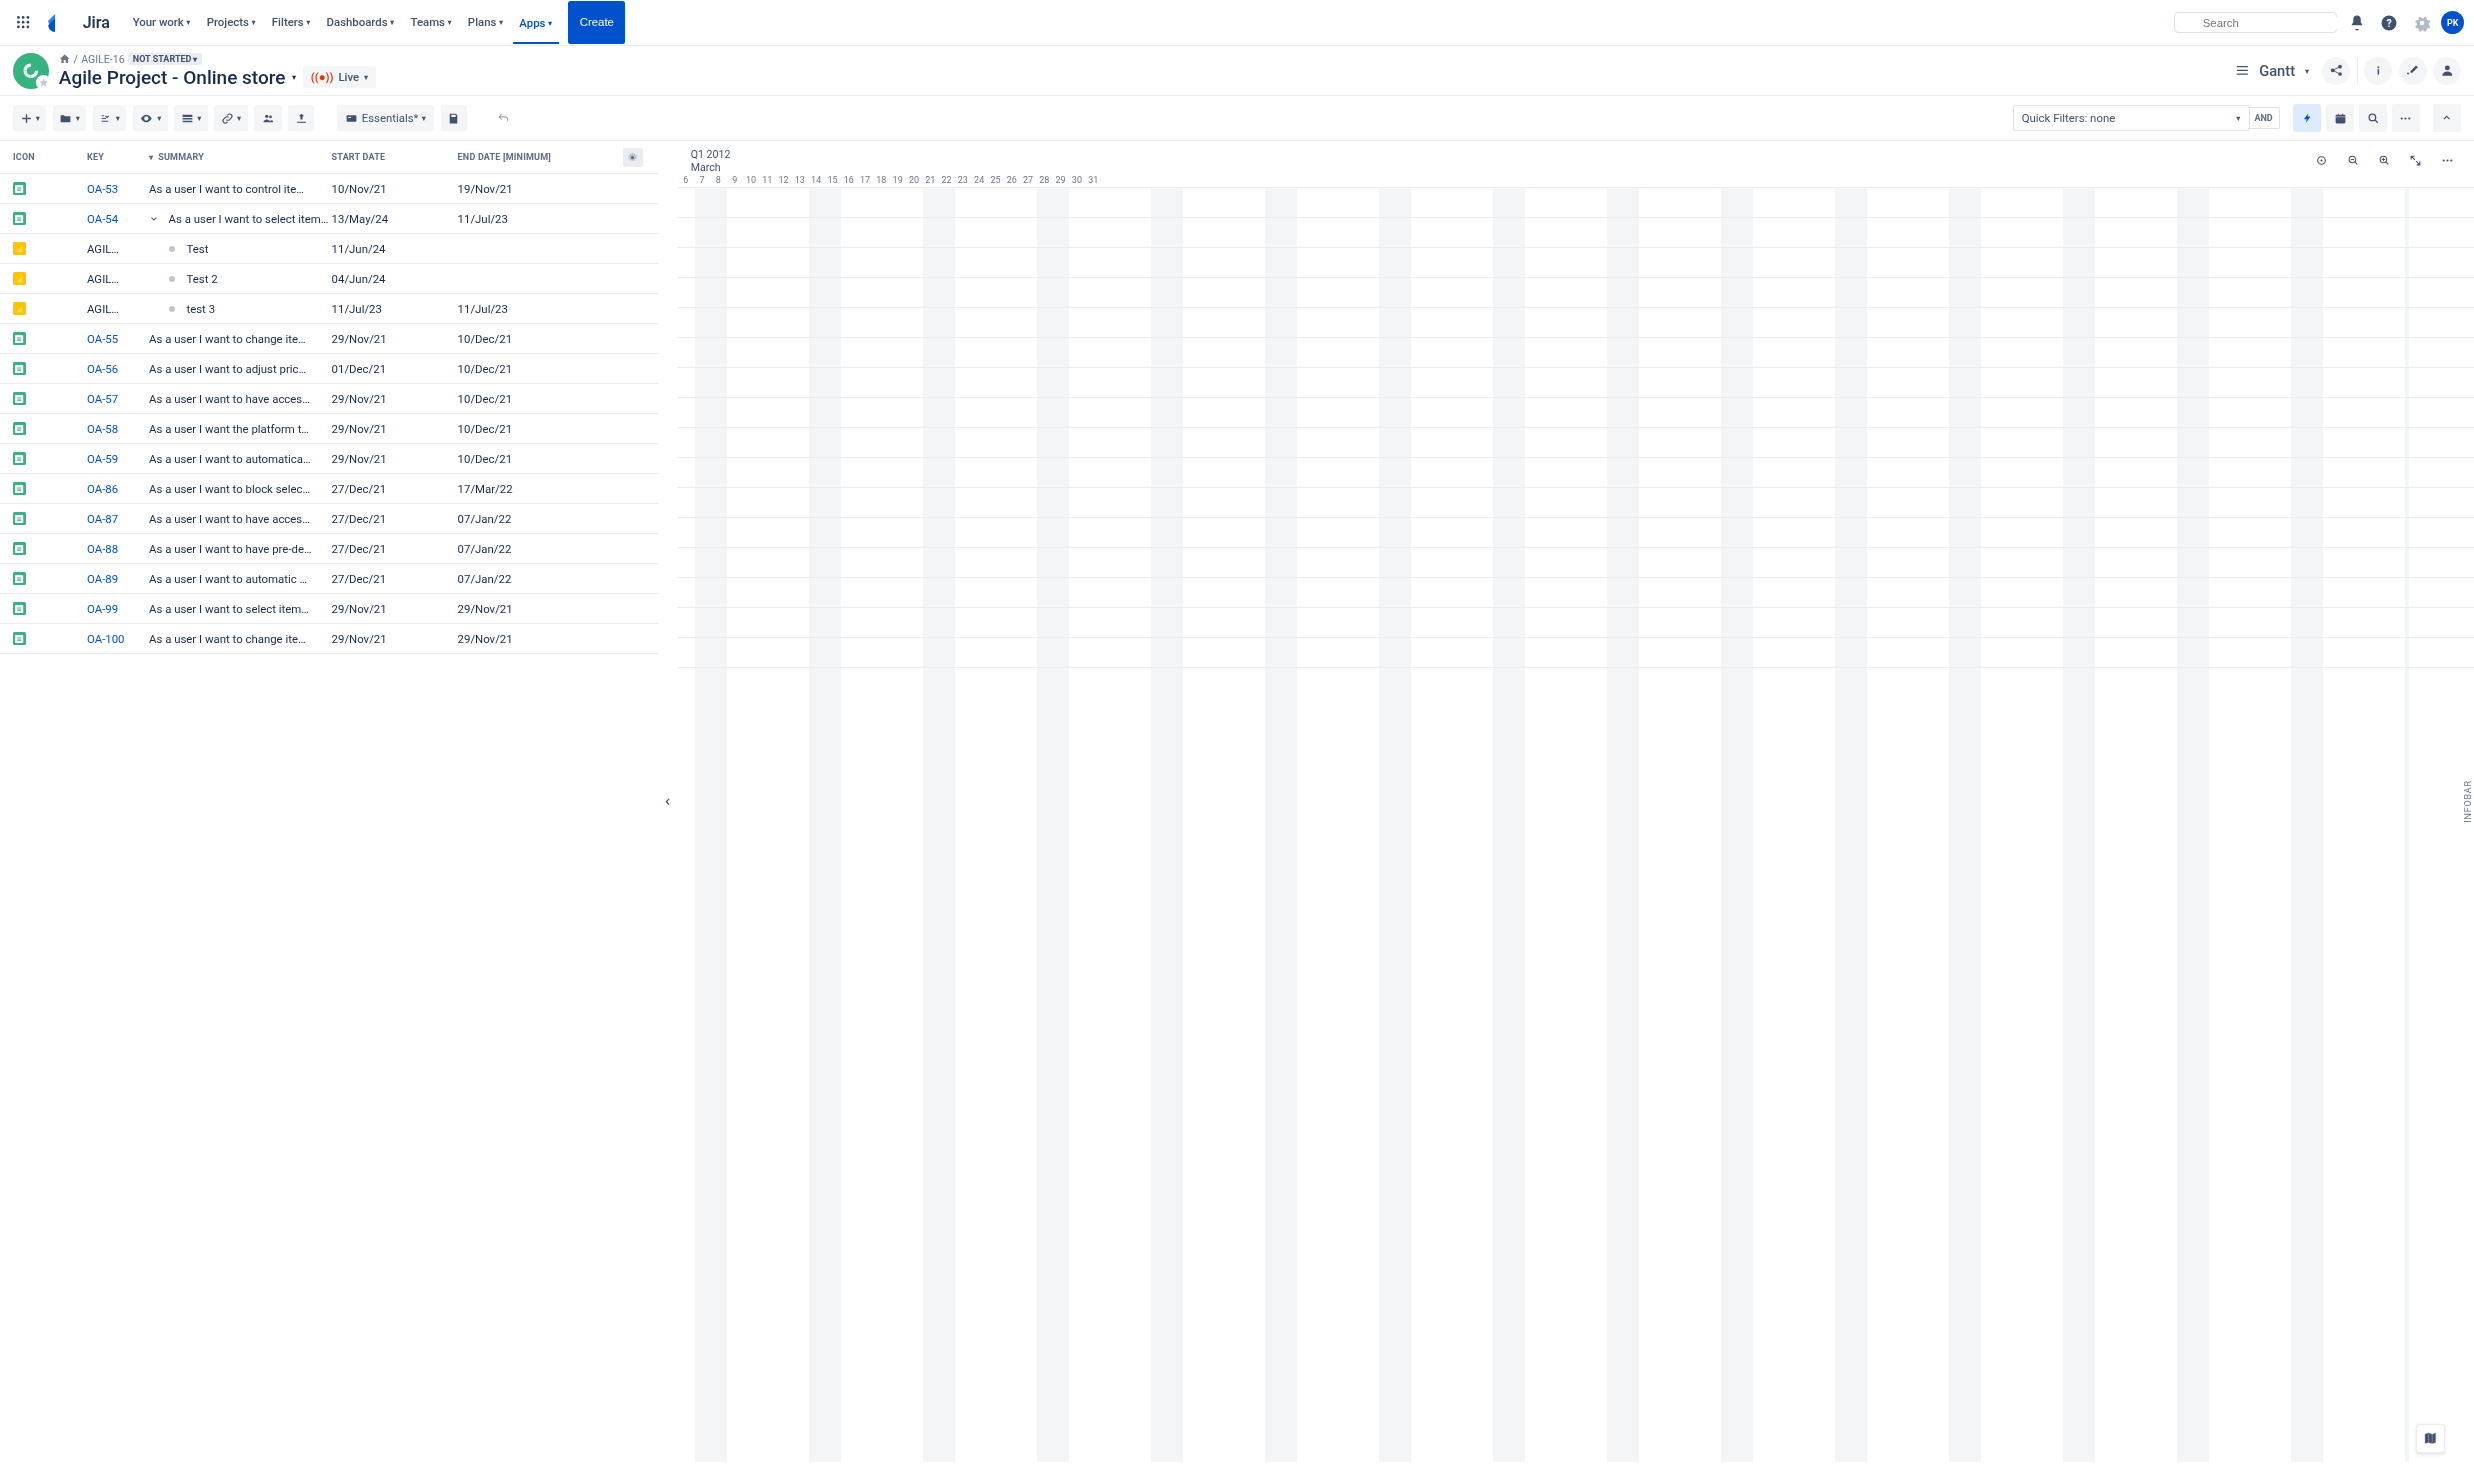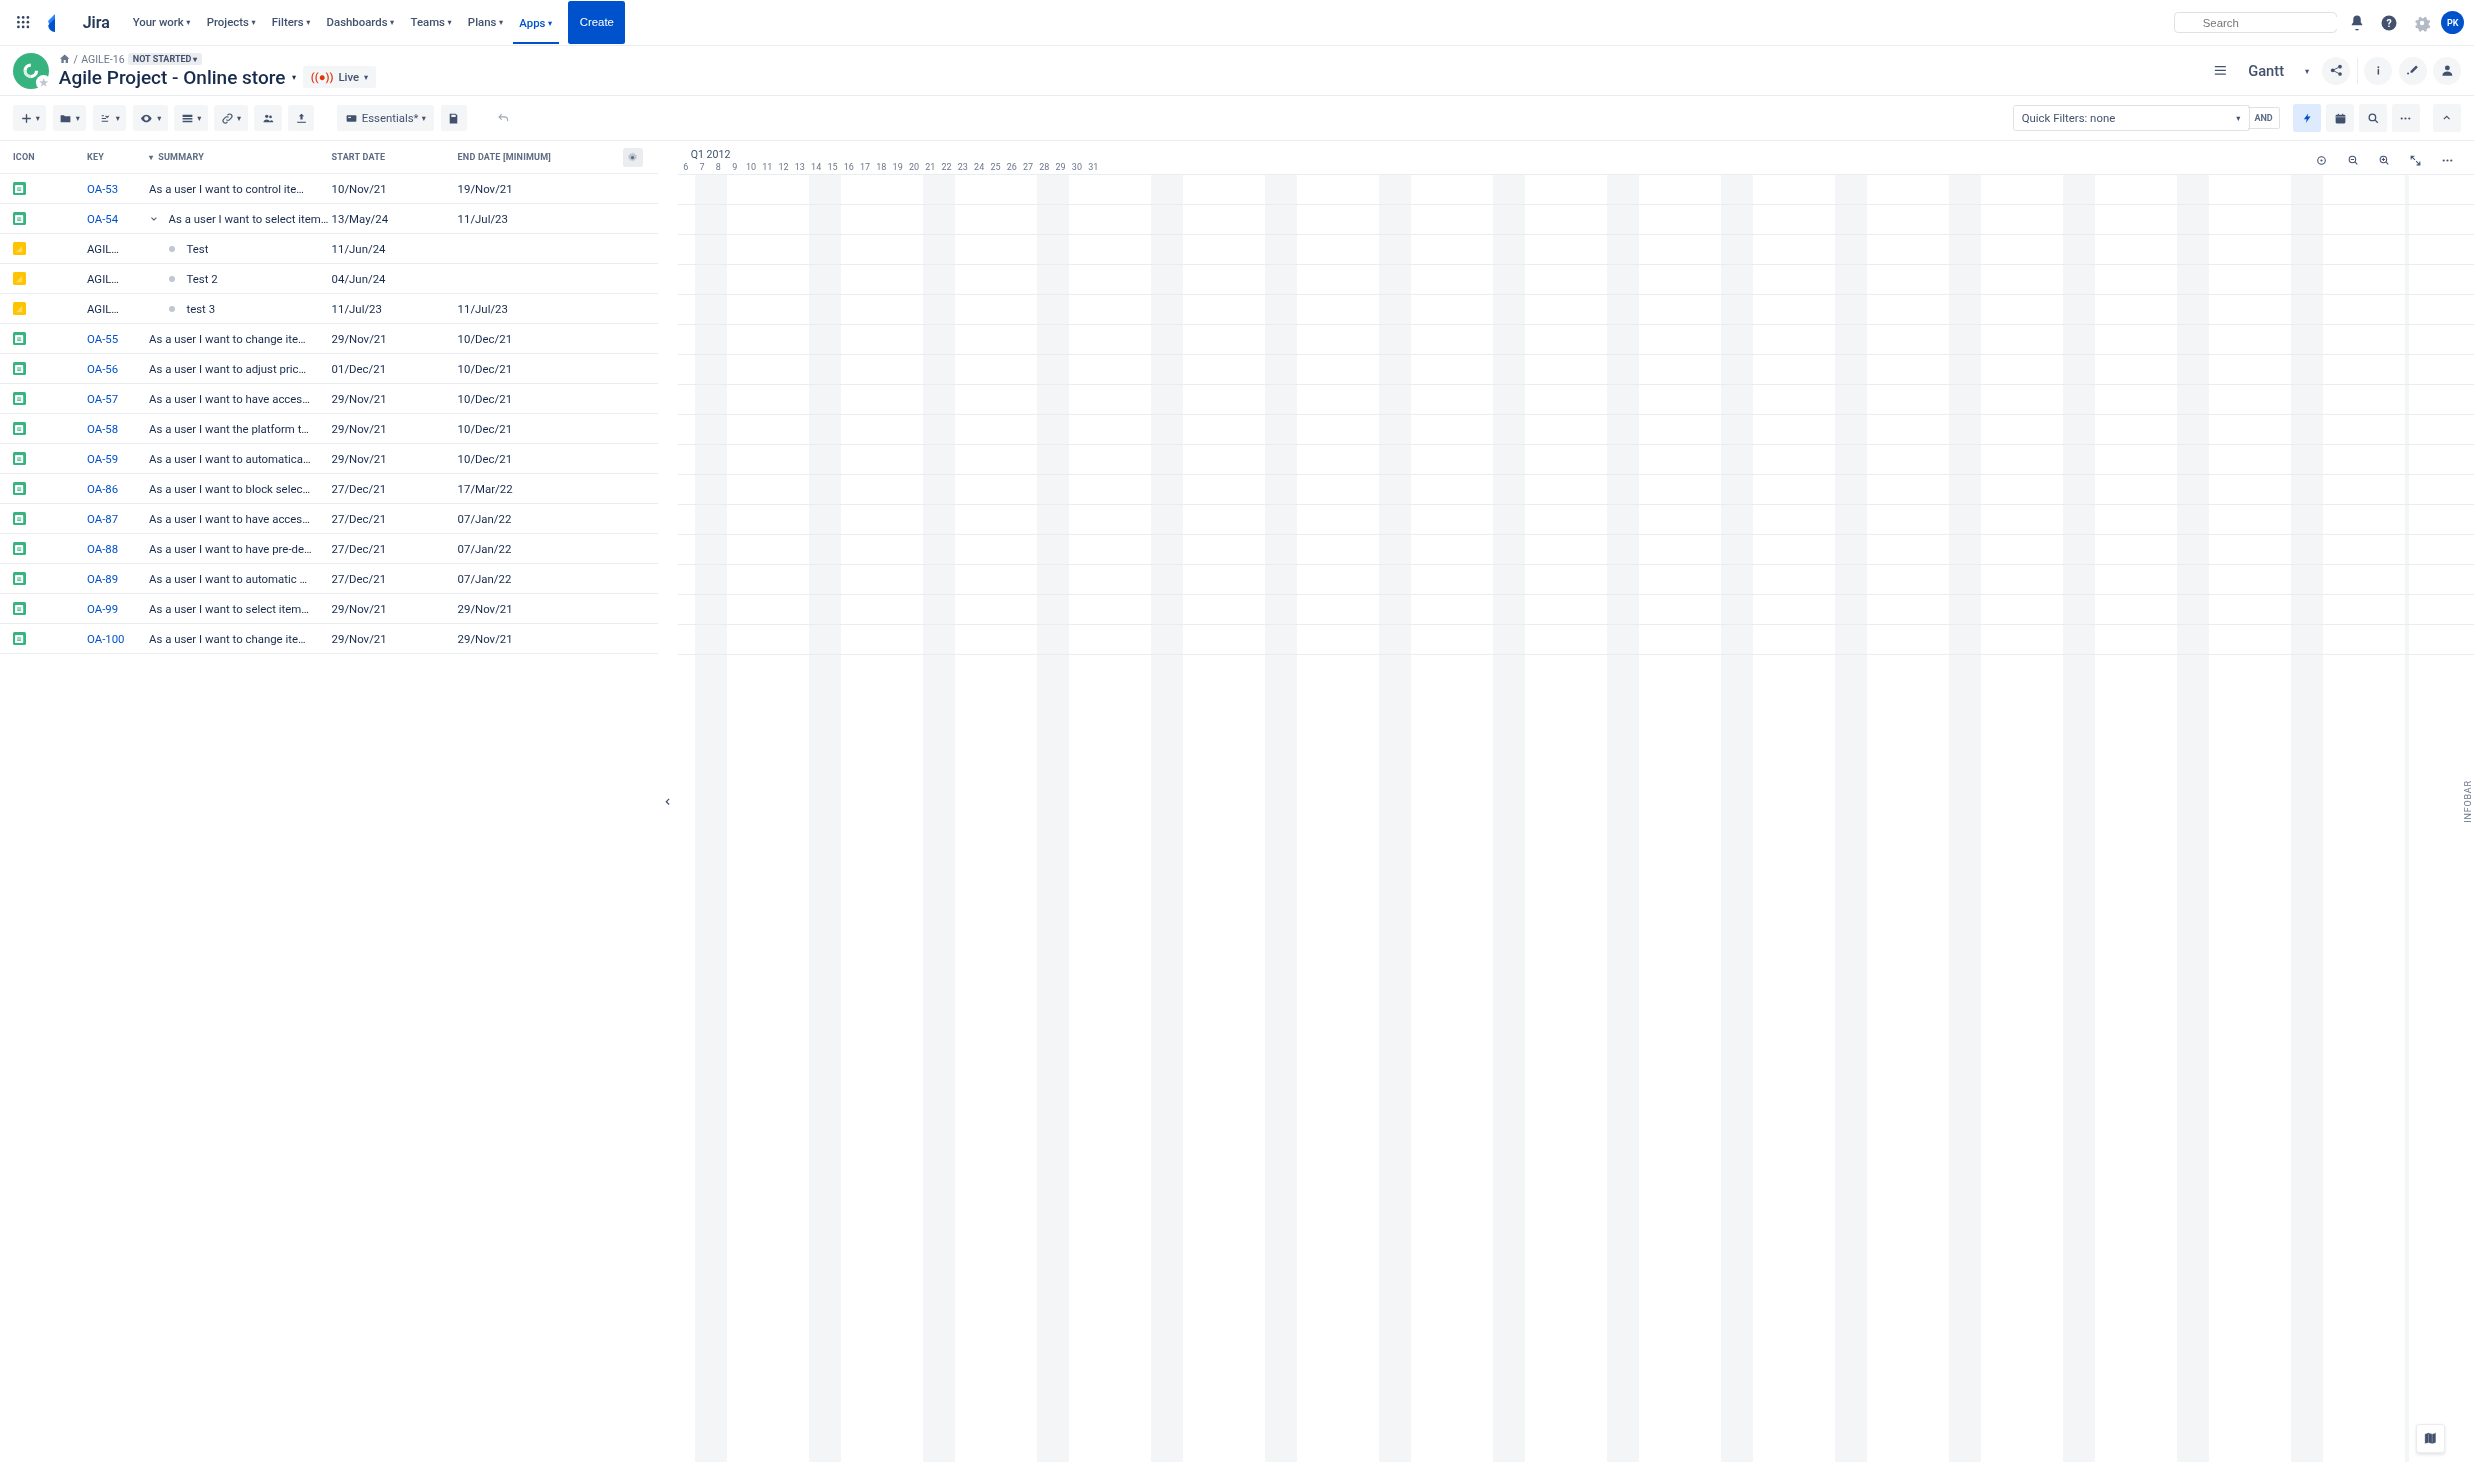--- a/index.html
+++ b/index.html
@@ -20,21 +20,21 @@
 .sub-left { display: flex; align-items: center; gap: 9.8px; }
 .proj-icon { width: 36px; height: 36px; border-radius: 50%; background: #36B37E; display: flex; align-items: center; justify-content: center; position: relative; }
 .proj-star { position: absolute; bottom: -1.6px; right: -1.6px; color: #C1C7D0; background: #fff; border-radius: 50%; width: 14.7px; height: 14.7px; display:flex; align-items:center; justify-content:center; }
 .breadcrumb { display: flex; align-items: center; gap: 3.3px; font-size: 10.6px; color: #6B778C; }
 .breadcrumb .link { color: #6B778C; }
 .status-badge { background: #ebecf0; padding: 0.8px 4.9px; border-radius: 2.5px; font-weight: 700; font-size: 9px; display: flex; align-items: center; gap: 1.6px; color: #42526E; }
 .proj-title { font-size: 19px; font-weight: 500; color: #172B4D; display: flex; align-items: center; gap: 6.5px; }
 .live-badge { display: flex; align-items: center; gap: 4.9px; padding: 4.1px 8.2px; background: #F4F5F7; border-radius: 2.5px; color: #42526E; font-size: 11.4px; font-weight: 500; }
 .live-dot { color: #DE350B; font-size: 11.4px;}
 .sub-right { display: flex; align-items: center; gap: 6.5px; }
-.gantt-label { display: flex; align-items: center; gap: 21px; font-size: 14.7px; font-weight: 500; color: #42526E; cursor: pointer; padding: 0 6.5px;}
+.gantt-label { display: flex; align-items: center; gap: 10px; font-size: 14.7px; font-weight: 500; color: #42526E; cursor: pointer; padding: 0 6.5px;}
 .round-btn { width: 28px; height: 28px; border-radius: 50%; background: #F4F5F7; display: flex; align-items: center; justify-content: center; cursor: pointer; color: #42526E; }
 .divider { width: 0.8px; height: 26px; background: #ebecf0; }
 .toolbar { display: flex; align-items: center; justify-content: space-between; padding: 8.2px 13px; border-top: 0.8px solid #ebecf0; border-bottom: 0.8px solid #ebecf0; }
 .toolbar-left { display: flex; gap: 6.5px; align-items: center; }
 .toolbar-btn { background: #F4F5F7; padding: 4.9px 6.5px; border-radius: 2.5px; display: flex; align-items: center; gap: 3.3px; cursor: pointer; color: #42526E; min-height: 26px; }
 .toolbar-btn.wide { padding: 4.9px 8.2px; }
 .toolbar-right { display: flex; gap: 4.9px; align-items: center; }
 .filter-select { border: 1.6px solid #DFE1E6; border-radius: 2.5px; padding: 4.9px 8.2px; width: 237px; color: #42526E; display: flex; justify-content: space-between; align-items: center; cursor: pointer; }
 .and-label { border: 1.6px solid #DFE1E6; border-left:none; border-radius: 0 2.5px 2.5px 0; padding: 4.9px 6.5px; font-size: 9px; font-weight: 700; color: #5E6C84; margin-left:-6.5px; }
 .small-btn { background: #F4F5F7; width: 28px; height: 28px; border-radius: 2.5px; display: flex; align-items: center; justify-content: center; cursor: pointer; color: #42526E; }
@@ -694,20 +694,21 @@
       <div class="small-btn" style="background:transparent;">
           <svg width="13" height="13" viewBox="0 0 24 24">
             <circle cx="5" cy="12" r="2" fill="currentColor"></circle>
             <circle cx="12" cy="12" r="2" fill="currentColor"></circle>
             <circle cx="19" cy="12" r="2" fill="currentColor"></circle>
           </svg>
         </div>
     </div>
     <div class="timeline-header">
       <div class="quarter">Q1 2012</div>
+      <div class="month">March</div>
     </div>
     <div class="days" id="days-container">
         <div class="day">6</div>
         <div class="day">7</div>
         <div class="day">8</div>
         <div class="day">9</div>
         <div class="day">10</div>
         <div class="day">11</div>
         <div class="day">12</div>
         <div class="day">13</div>

